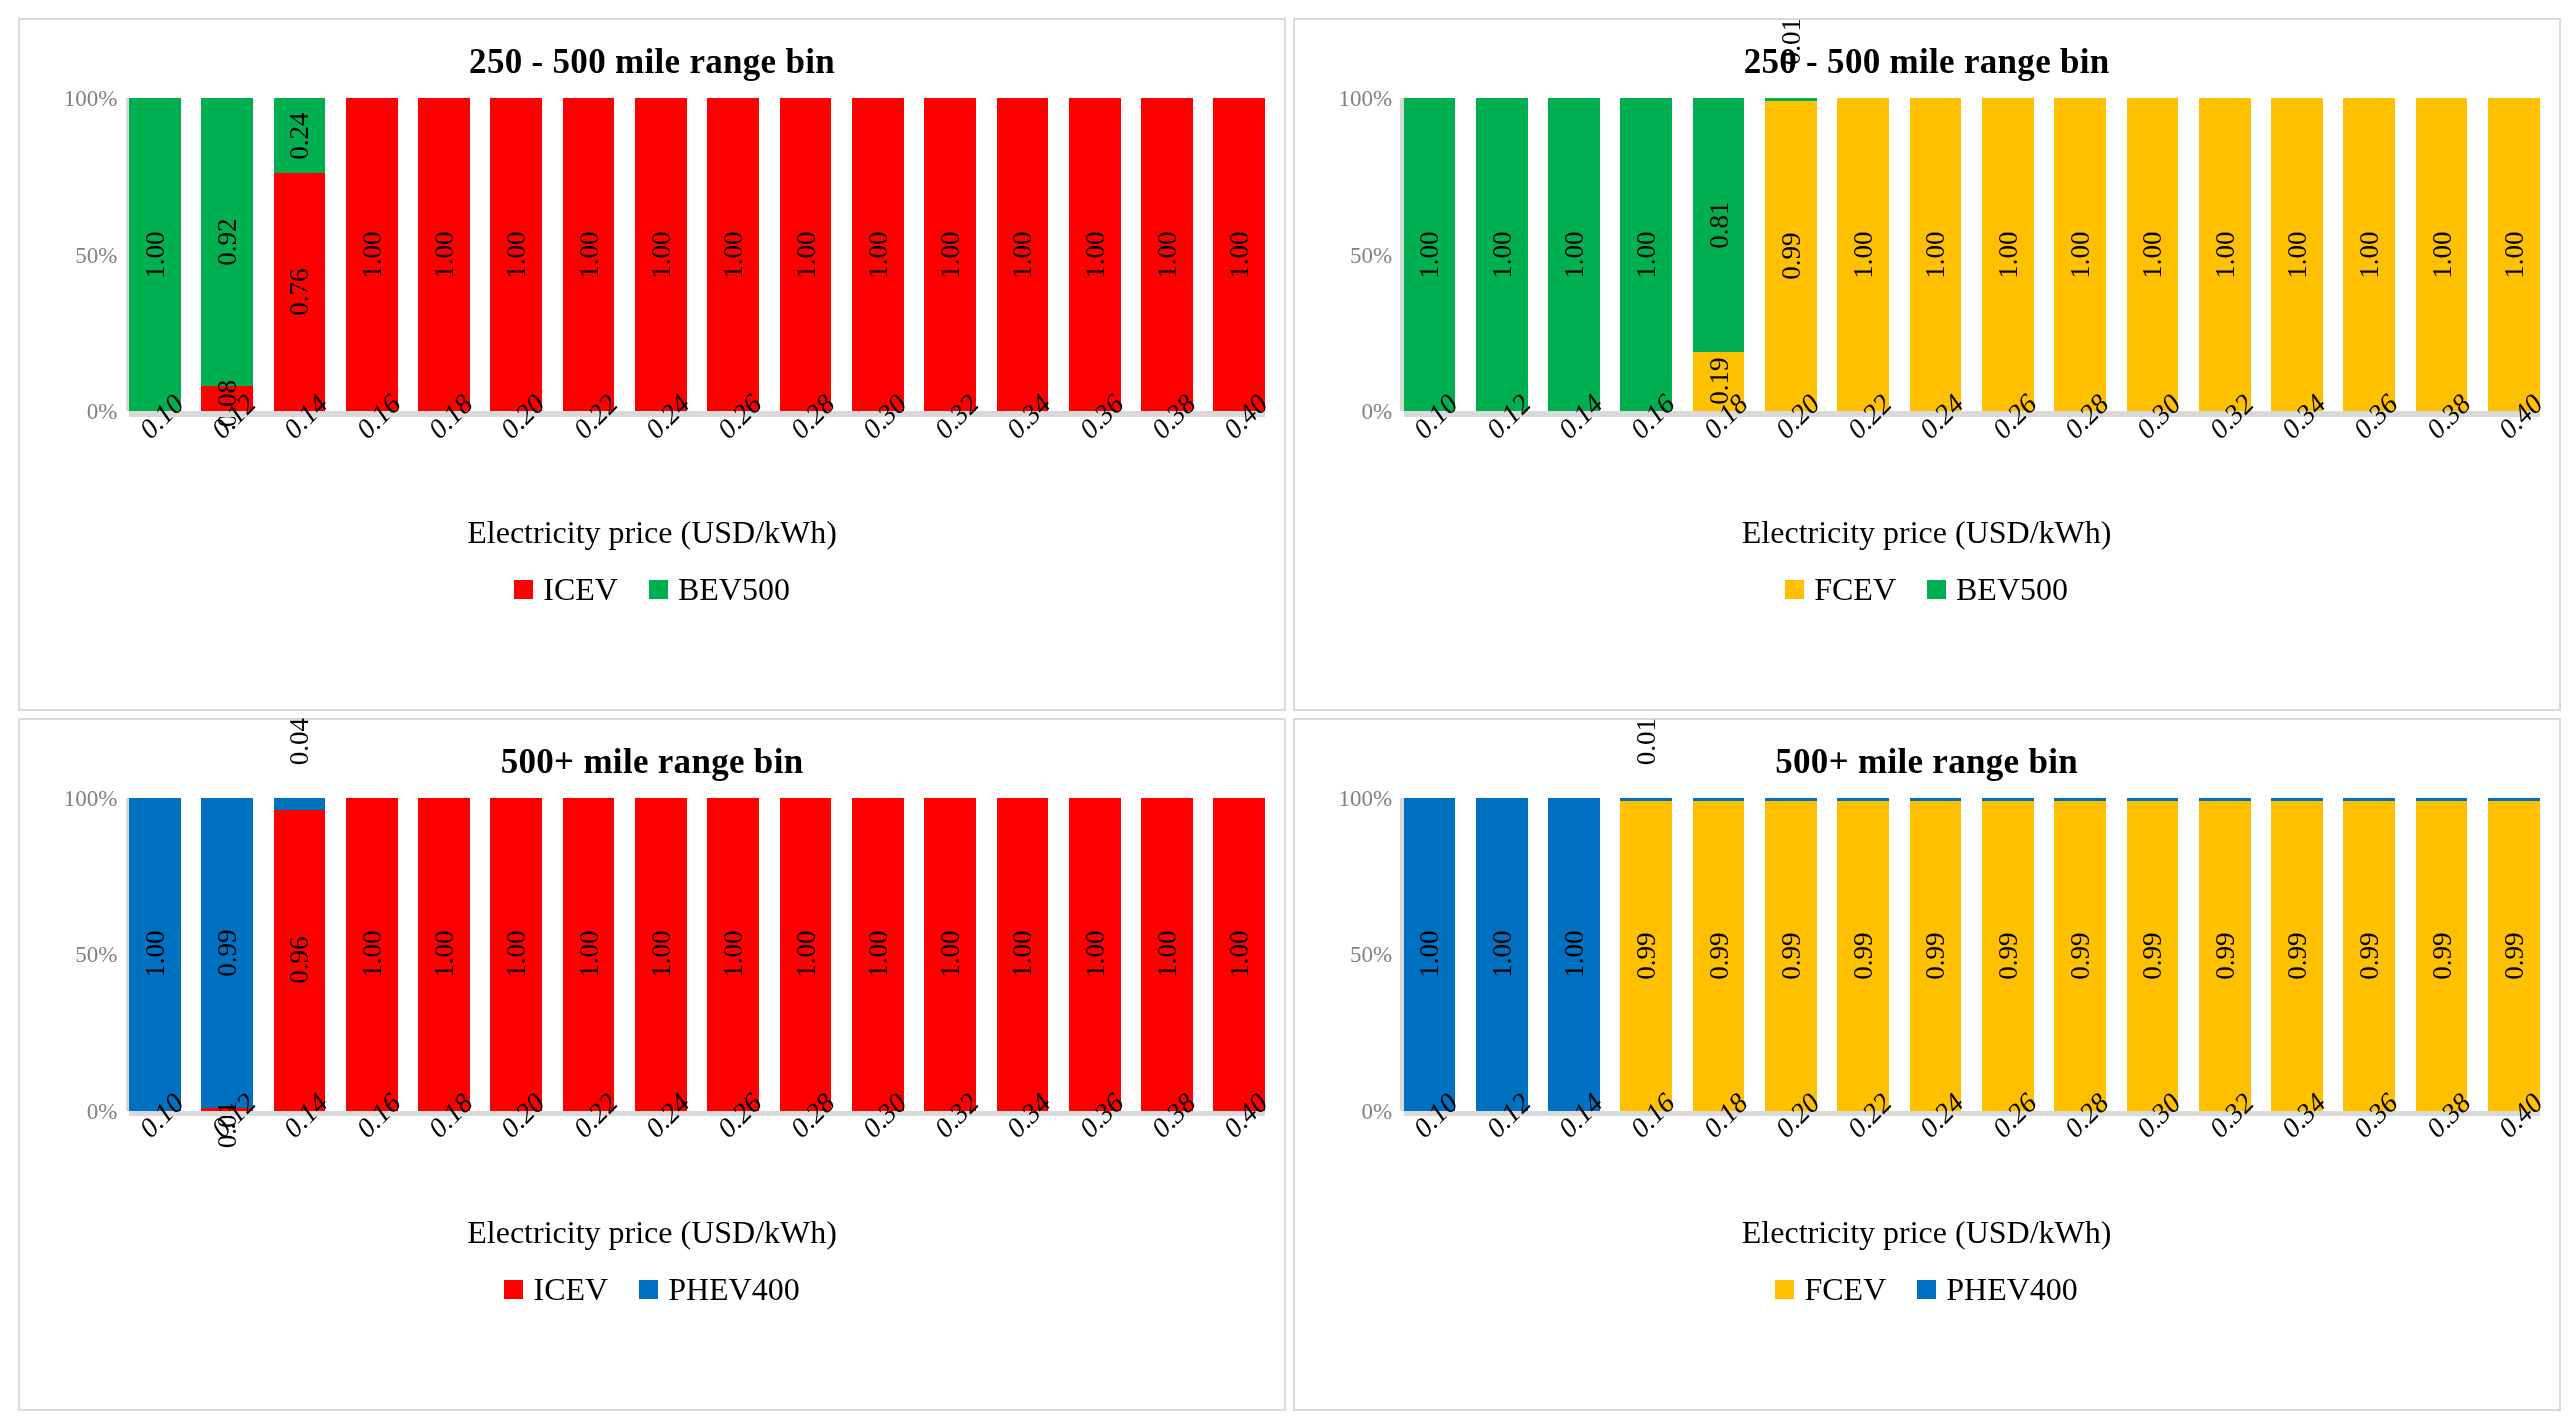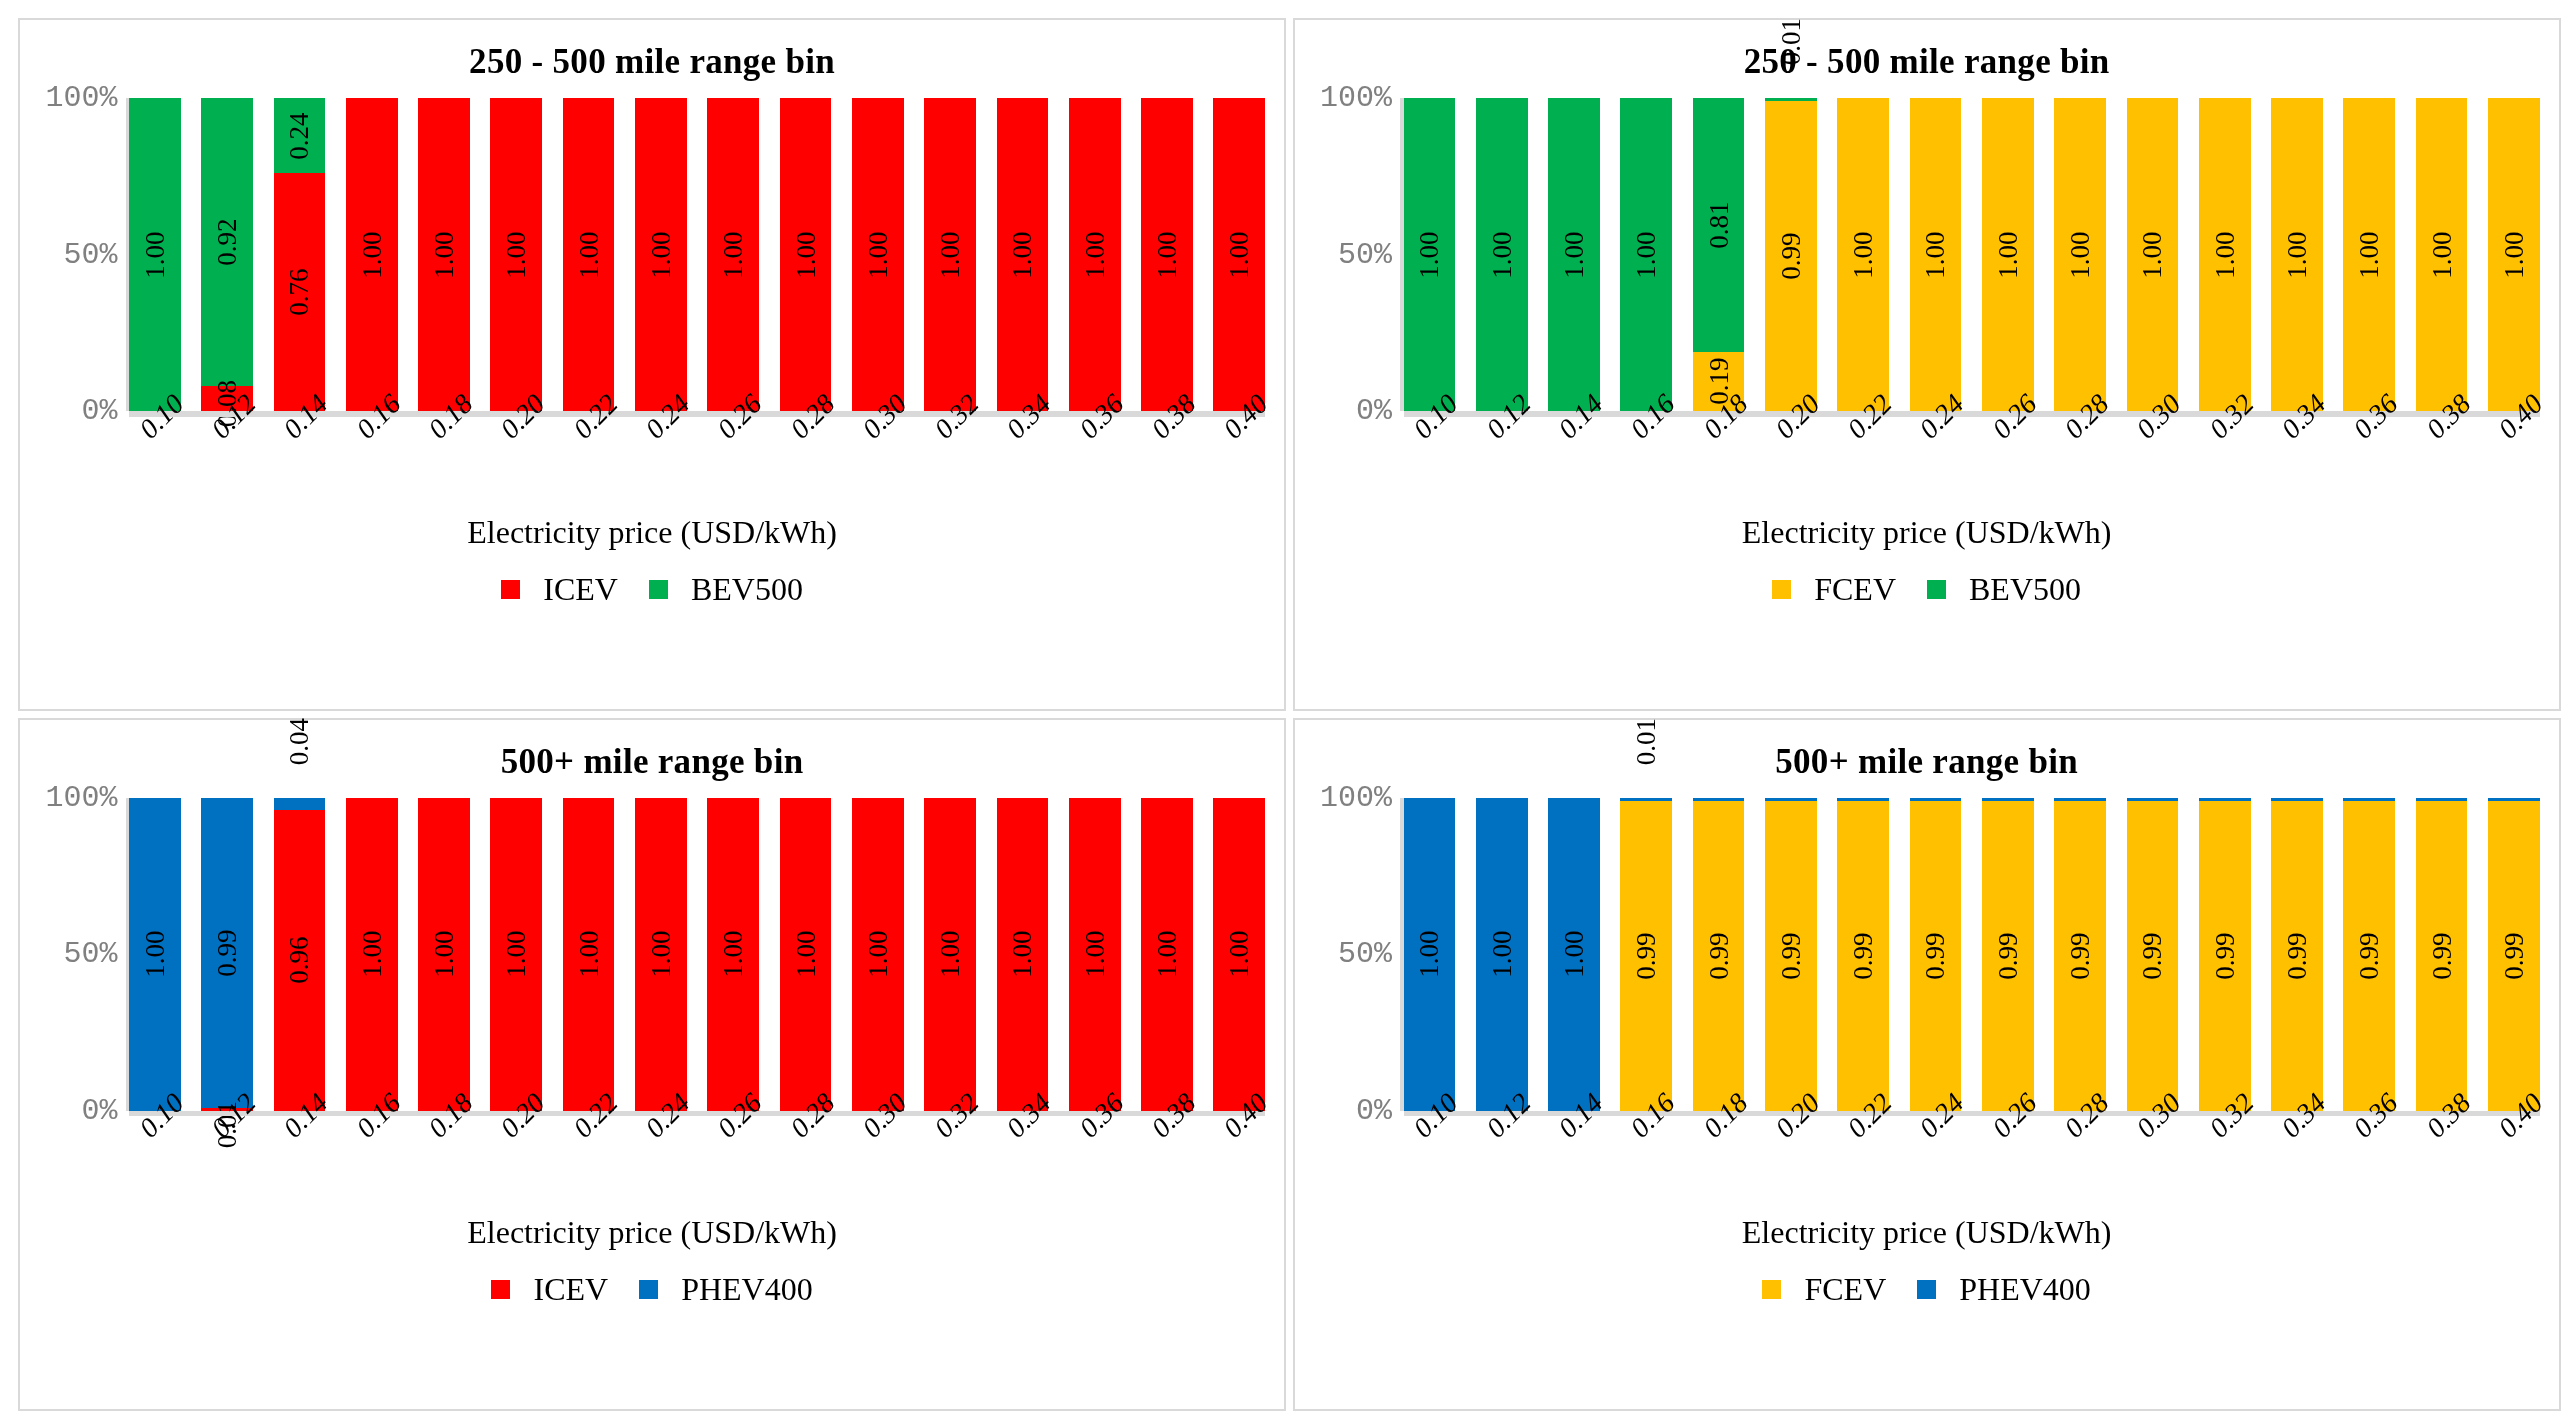--- a/index.html
+++ b/index.html
@@ -4,35 +4,35 @@
 <style>
   html,body{margin:0;padding:0;background:#fff;}
   body{width:2576px;height:1425px;font-family:"Liberation Serif",serif;}
   .grid{width:2576px;height:1425px;display:grid;grid-template-columns:1fr 1fr;grid-template-rows:1fr 1fr;box-sizing:border-box;padding:18px 15.3px 14px 18px;gap:6.4px;}
   .panel{border:2.6px solid #D9D9D9;box-sizing:border-box;position:relative;background:#fff;display:flex;flex-direction:column;}
   .chart-title{text-align:center;font-size:35px;font-weight:700;color:#000;margin-top:24px;letter-spacing:0.3px;line-height:1;}
   .plotwrap{flex:1;display:flex;flex-direction:column;position:relative;}
   
   .plotrow{display:flex;flex-direction:row;height:313px;margin-top:19px;}
   .yaxis{width:109px;position:relative;flex:none;}
-  .ytick{position:absolute;right:11.5px;font-size:30px;color:#808080;line-height:1;transform:translateY(-50%);white-space:nowrap;font-family:Liberation Mono, monospace;}
+  .ytick{position:absolute;right:11.5px;font-size:23px;color:#808080;line-height:1;transform:translateY(-50%);white-space:nowrap;}
   .yaxis-line{position:absolute;right:0;top:0;bottom:0;width:3.2px;background:#D9D9D9;}
   .plot{flex:1;position:relative;padding-right:19px;}
   .bars{position:absolute;left:0;right:19px;top:0;bottom:0;display:flex;align-items:flex-end;justify-content:space-between;}
   .baseline{position:absolute;left:0;right:19px;bottom:-5.8px;height:5.8px;background:#D9D9D9;}
   .bar{position:relative;height:100%;display:flex;flex-direction:column;justify-content:flex-start;width:4.55%;}
   .seg{width:100%;position:relative;}
   .seg .lbl{position:absolute;left:50%;transform:translateX(-50%) rotate(-90deg);transform-origin:center center;font-size:27px;color:#000;white-space:nowrap;line-height:1;}
   
   .xticks{display:flex;justify-content:space-between;margin-top:3.8px;padding-right:19px;margin-left:109px;height:96px;position:relative;}
   .xtick{width:4.55%;position:relative;}
   .xtick span{position:absolute;left:50%;top:9px;transform:translateX(-42%) rotate(-45deg);transform-origin:left top;font-size:28px;font-style:italic;color:#000;white-space:nowrap;line-height:1;}
   .axis-title{text-align:center;font-size:32px;color:#000;margin-top:5.1px;line-height:1;}
   .legend{display:flex;justify-content:center;align-items:center;gap:31px;margin-top:25.6px;}
-  .leg-item{display:flex;align-items:center;gap:23px;}
+  .leg-item{display:flex;align-items:center;gap:10px;}
   .swatch{width:19px;height:19px;display:inline-block;}
   .leg-label{font-size:32px;color:#000;line-height:1;}
 </style>
 </head>
 <body>
 
 <div class="grid" id="grid">
     <div class="panel">
       <div class="chart-title">250 - 500 mile range bin</div>
       <div class="plotwrap">

